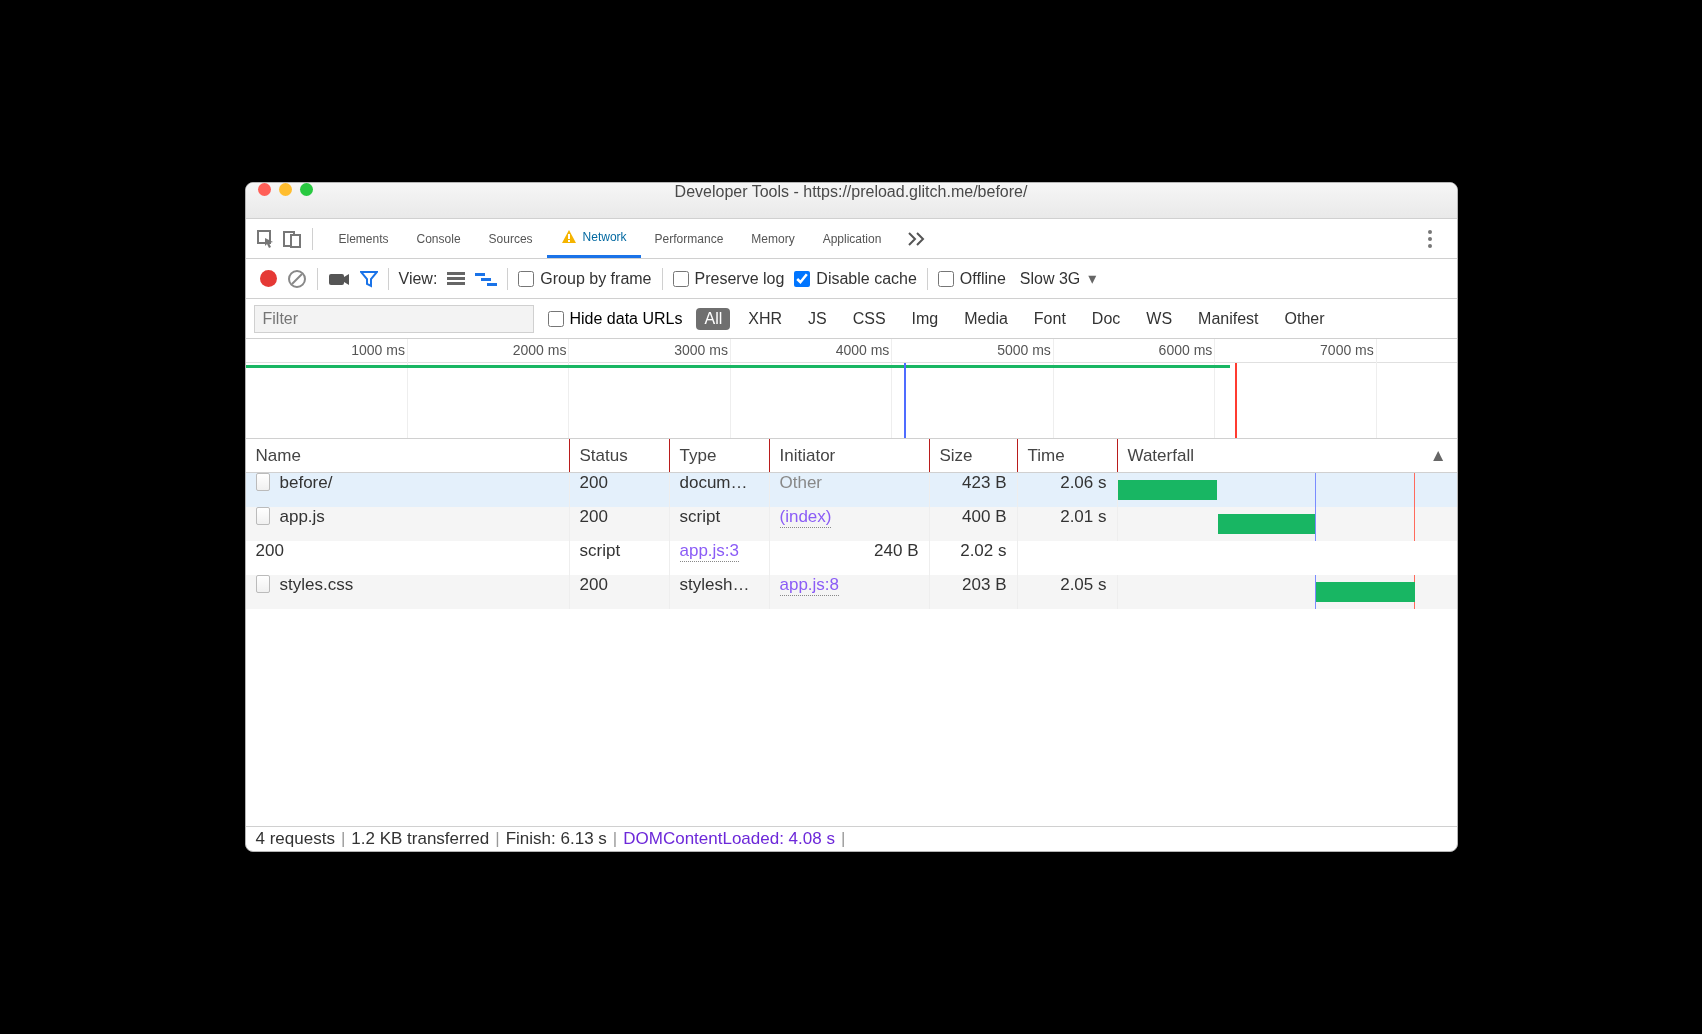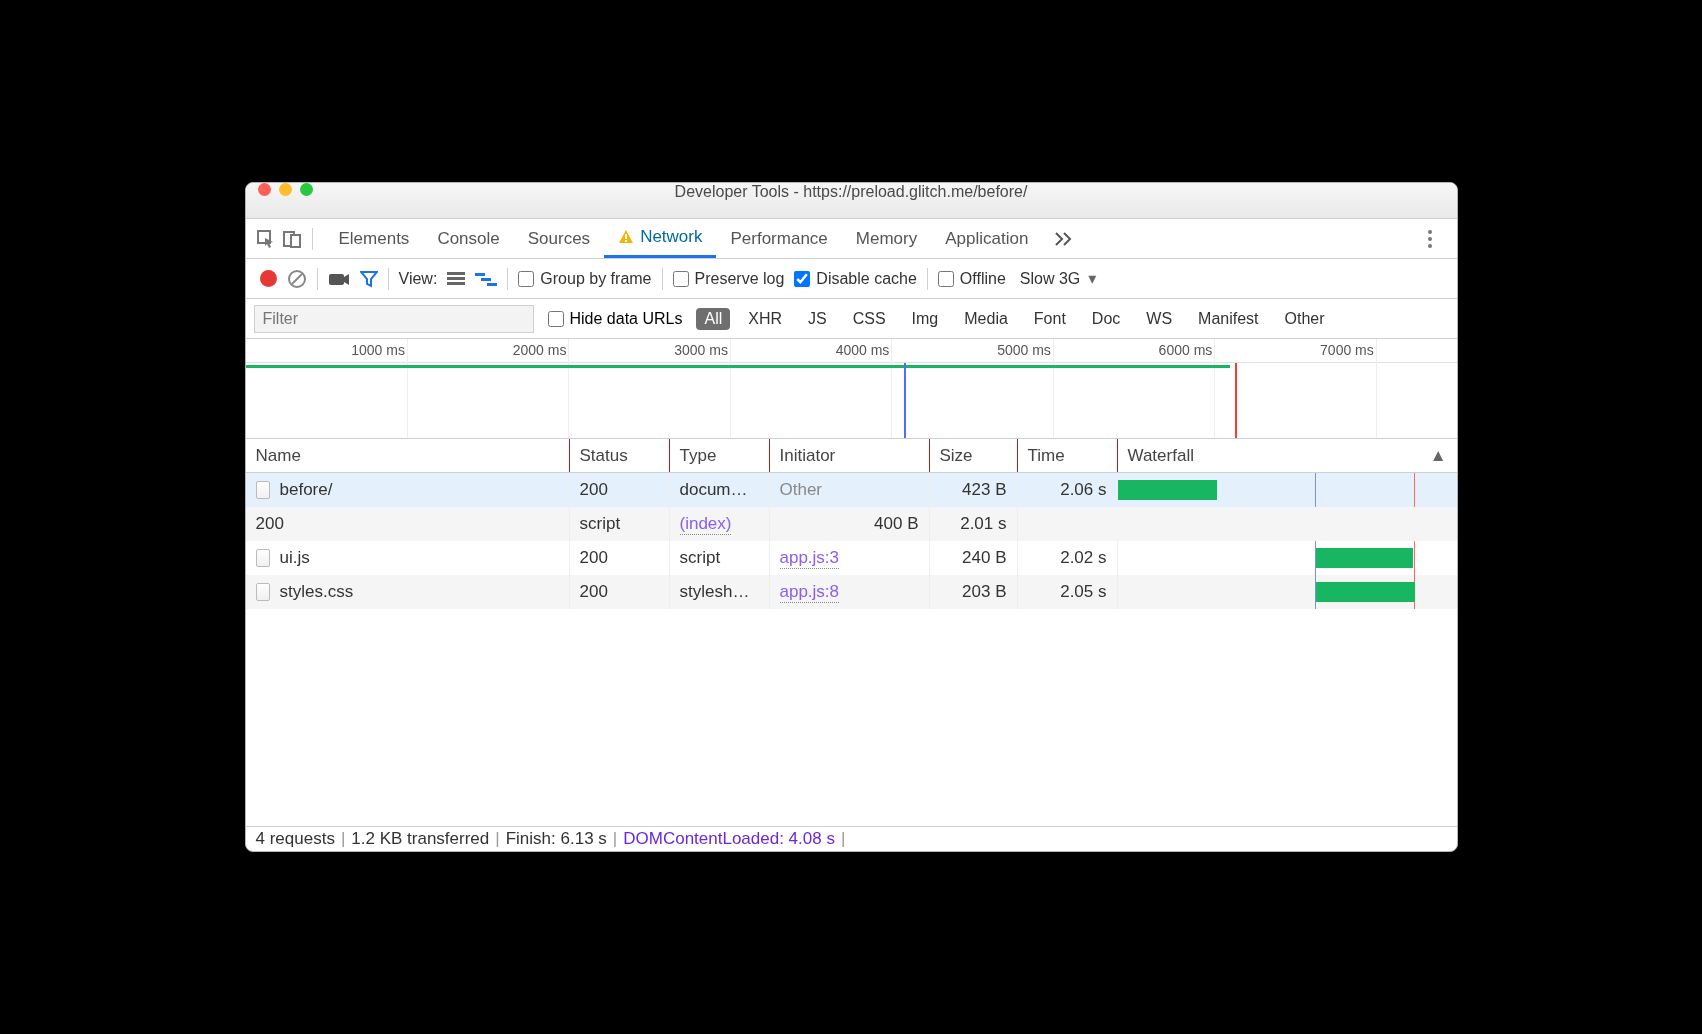--- a/index.html
+++ b/index.html
@@ -5,21 +5,21 @@
   * { box-sizing: border-box; margin: 0; padding: 0; font-family: -apple-system, "Helvetica Neue", Arial, sans-serif; }
   body { background: #000; width: 1702px; height: 1034px; display:flex; align-items:center; justify-content:center; }
   .window { position:relative; width: 1213px; height: 670px; background:#fff; border:1px solid #b5b5b5; border-radius:8px; box-shadow:0 20px 60px rgba(0,0,0,.5); display:flex; flex-direction:column; overflow:hidden; }
   .titlebar { height:36px; background:linear-gradient(#f6f6f6,#e9e9e9); border-bottom:1px solid #d0d0d0; display:flex; align-items:flex-start; position:relative; }
   .traffic { display:flex; gap:8px; margin-left:12px; }
   .tl { width:13px; height:13px; border-radius:50%; }
   .tl.red{background:#ff5f57;} .tl.yellow{background:#ffbd2e;} .tl.green{background:#28c940;}
   .titlebar-title { position:absolute; left:0; right:0; text-align:center; font-size:16px; color:#4a4a4a; pointer-events:none; }
   .tabstrip { height:40px; border-bottom:1px solid #d0d0d0; display:flex; align-items:stretch; padding:0 10px; }
   .tabstrip .left-tools { display:flex; align-items:center; gap:6px; padding-right:8px; }
-  .tab { display:flex; align-items:center; padding:0 14px; font-size:17px; color:#555; cursor:pointer; gap:6px; }
+  .tab { display:flex; align-items:center; padding:0 14px; font-size:12px; color:#555; cursor:pointer; gap:6px; }
   .tab.selected { color:#0369a1; border-bottom:3px solid #1a73e8; }
   .warn-icon svg{display:block;}
   .more-chevrons{ display:flex; align-items:center; padding:0 12px; color:#555;}
   .kebab { margin-left:auto; display:flex; align-items:center; padding:0 14px; color:#777;}
   .toolbar { height:40px; border-bottom:1px solid #d0d0d0; display:flex; align-items:center; padding:0 14px; gap:10px; font-size:16px; color:#333; }
   .toolbar .sep{ width:1px; height:22px; background:#d0d0d0; }
   .record-dot{ width:17px;height:17px;border-radius:50%;background:#e53935;}
   .clear-icon, .cam-icon, .funnel-icon, .listview-icon, .flowview-icon{ color:#666; display:flex; align-items:center; }
   .funnel-icon{ color:#1a73e8; }
   .flowview-icon{ color:#1a73e8; }
@@ -42,21 +42,21 @@
   .grid { flex:1; display:flex; flex-direction:column; min-height:0;}
   .gridhead, .row { display:grid; grid-template-columns: 324px 100px 100px 160px 88px 100px 1fr; font-size:17px; }
   .gridhead { height:34px; border-bottom:1px solid #d0d0d0; background:#fff; }
   .gh { display:flex; align-items:center; padding:0 10px; border-right:1px solid #b91c1c; color:#444; }
   .gh:last-child{ border-right:none; justify-content:space-between;}
   .sort-tri{ color:#666; }
   .rows{ flex:1; overflow:auto; }
   .row{ height:34px; }
   .row:nth-child(odd){ background:#fff; } .row:nth-child(even){ background:#f5f5f5; }
   .row.sel{ background:#e4f0fb; }
-  .cell{ display:flex; align-items:center; padding:0 10px; border-right:1px solid #eee; overflow:hidden; white-space:nowrap; text-overflow:ellipsis; color:#333; }
+  .cell{ display:flex; align-items:flex-start; padding:0 10px; border-right:1px solid #eee; overflow:hidden; white-space:nowrap; text-overflow:ellipsis; color:#333; }
   .cell:last-child{border-right:none; padding:0; position:relative;}
   .cell.num{ justify-content:flex-end;}
   .file-icon{ width:14px; height:18px; border:1px solid #bbb; border-radius:2px; margin-right:10px; background:linear-gradient(#fff,#f0f0f0); position:relative;}
   .ilink{ color:#8b5cf6; border-bottom:1px dotted #888; cursor:pointer;}
   .wf-marker{ position:absolute; top:0; bottom:0; width:1px;}
   .wf-marker.blue{ background:#7a8cff;} .wf-marker.red{ background:#ff6a5c;}
   .wf-bar{ position:absolute; top:7px; height:20px; background:#18b663; border-radius:0;}
   .status{ height:25px; border-top:1px solid #d0d0d0; display:flex; align-items:center; font-size:17px; padding:0 10px; gap:6px; color:#333;}
   .status .d{ color:#999;}
   .status .blue{ color:#6d28d9;} .status .red{ color:#ff3b30;margin-top:47px;}
@@ -277,38 +277,38 @@
           <div class="cell" style="color: rgb(136, 136, 136);">Other</div>
           <div class="cell num">423 B</div>
           <div class="cell num">2.06 s</div>
           <div class="cell">
             <div class="wf-marker blue" style="left: 197.589px;"></div>
             <div class="wf-marker red" style="left: 296.867px;"></div>
             <div class="wf-bar" style="left: 0px; width: 99.7629px;"></div>
           </div>
         </div>
         <div class="row">
+          <div class="cell">
+            <span class="file-icon"></span>
+            <span>app.js</span>
+          </div>
           <div class="cell">200</div>
           <div class="cell">script</div>
           <div class="cell">
             <span class="ilink">(index)</span>
           </div>
           <div class="cell num">400 B</div>
           <div class="cell num">2.01 s</div>
           <div class="cell">
             <div class="wf-marker blue" style="left: 197.589px;"></div>
             <div class="wf-marker red" style="left: 296.867px;"></div>
             <div class="wf-bar" style="left: 100.247px; width: 97.3414px;"></div>
           </div>
         </div>
         <div class="row">
-          <div class="cell">
-            <span class="file-icon"></span>
-            <span>ui.js</span>
-          </div>
           <div class="cell">200</div>
           <div class="cell">script</div>
           <div class="cell">
             <span class="ilink">app.js:3</span>
           </div>
           <div class="cell num">240 B</div>
           <div class="cell num">2.02 s</div>
           <div class="cell">
             <div class="wf-marker blue" style="left: 197.589px;"></div>
             <div class="wf-marker red" style="left: 296.867px;"></div>

